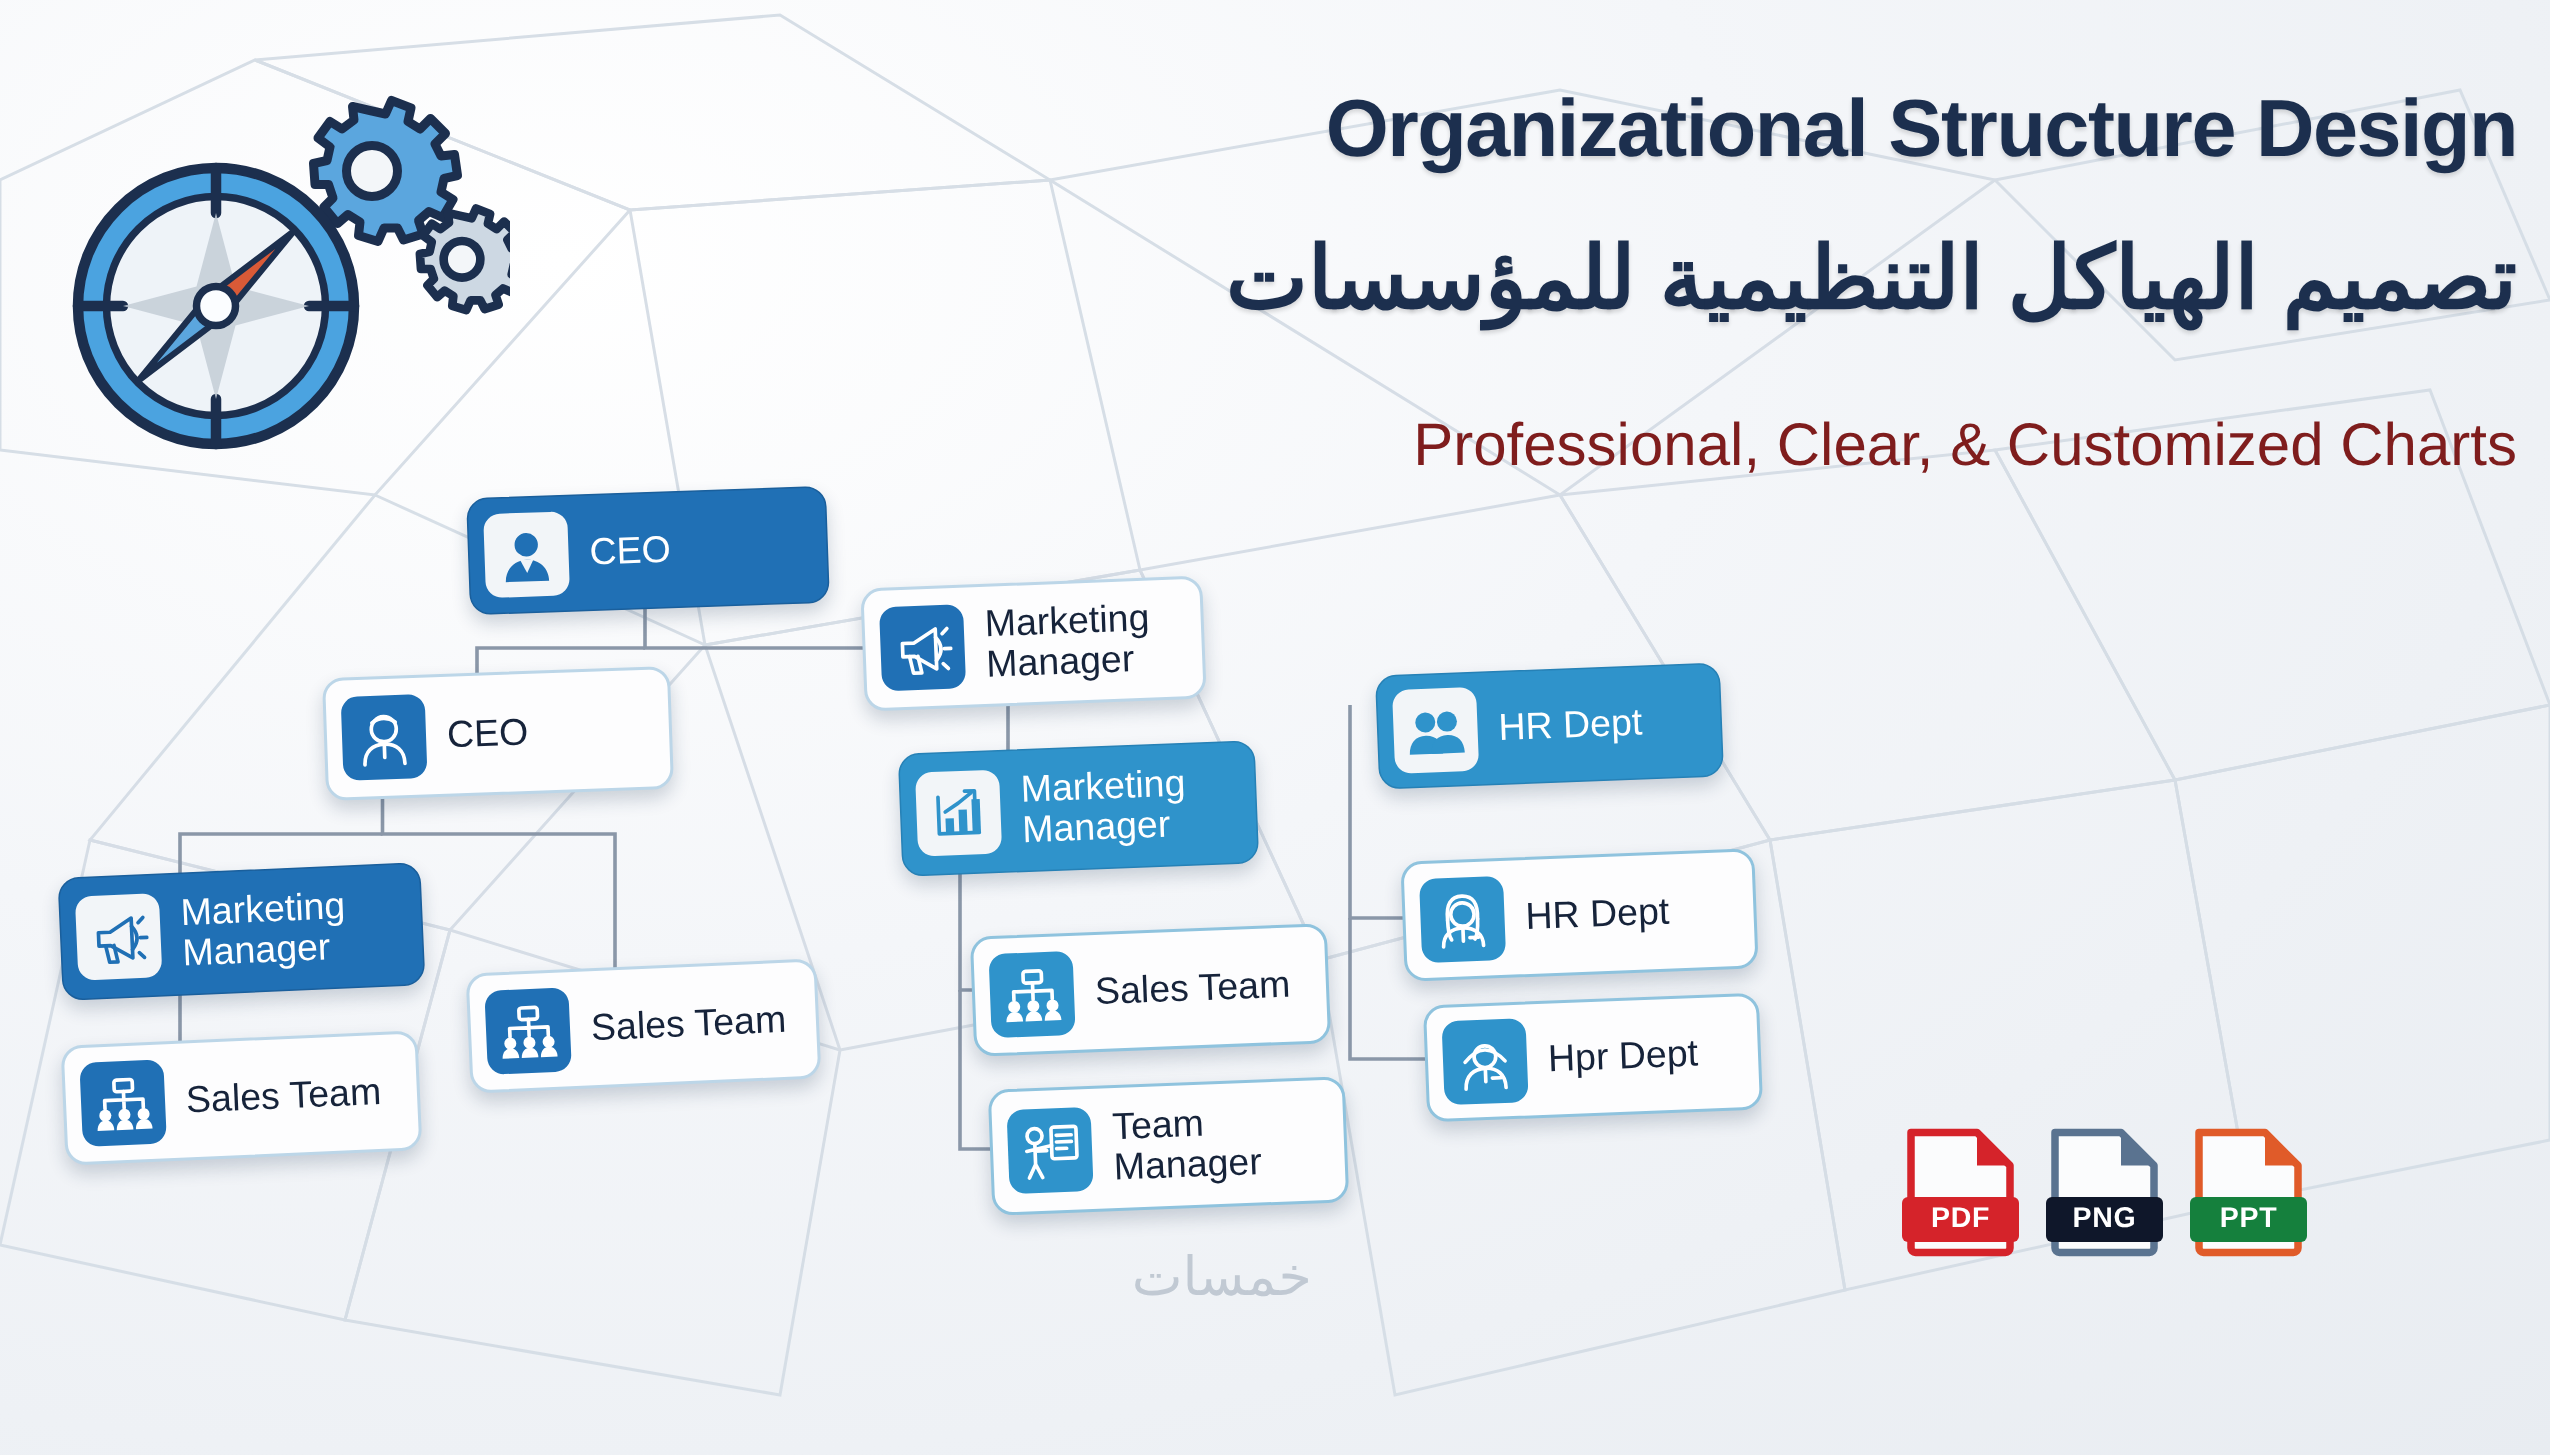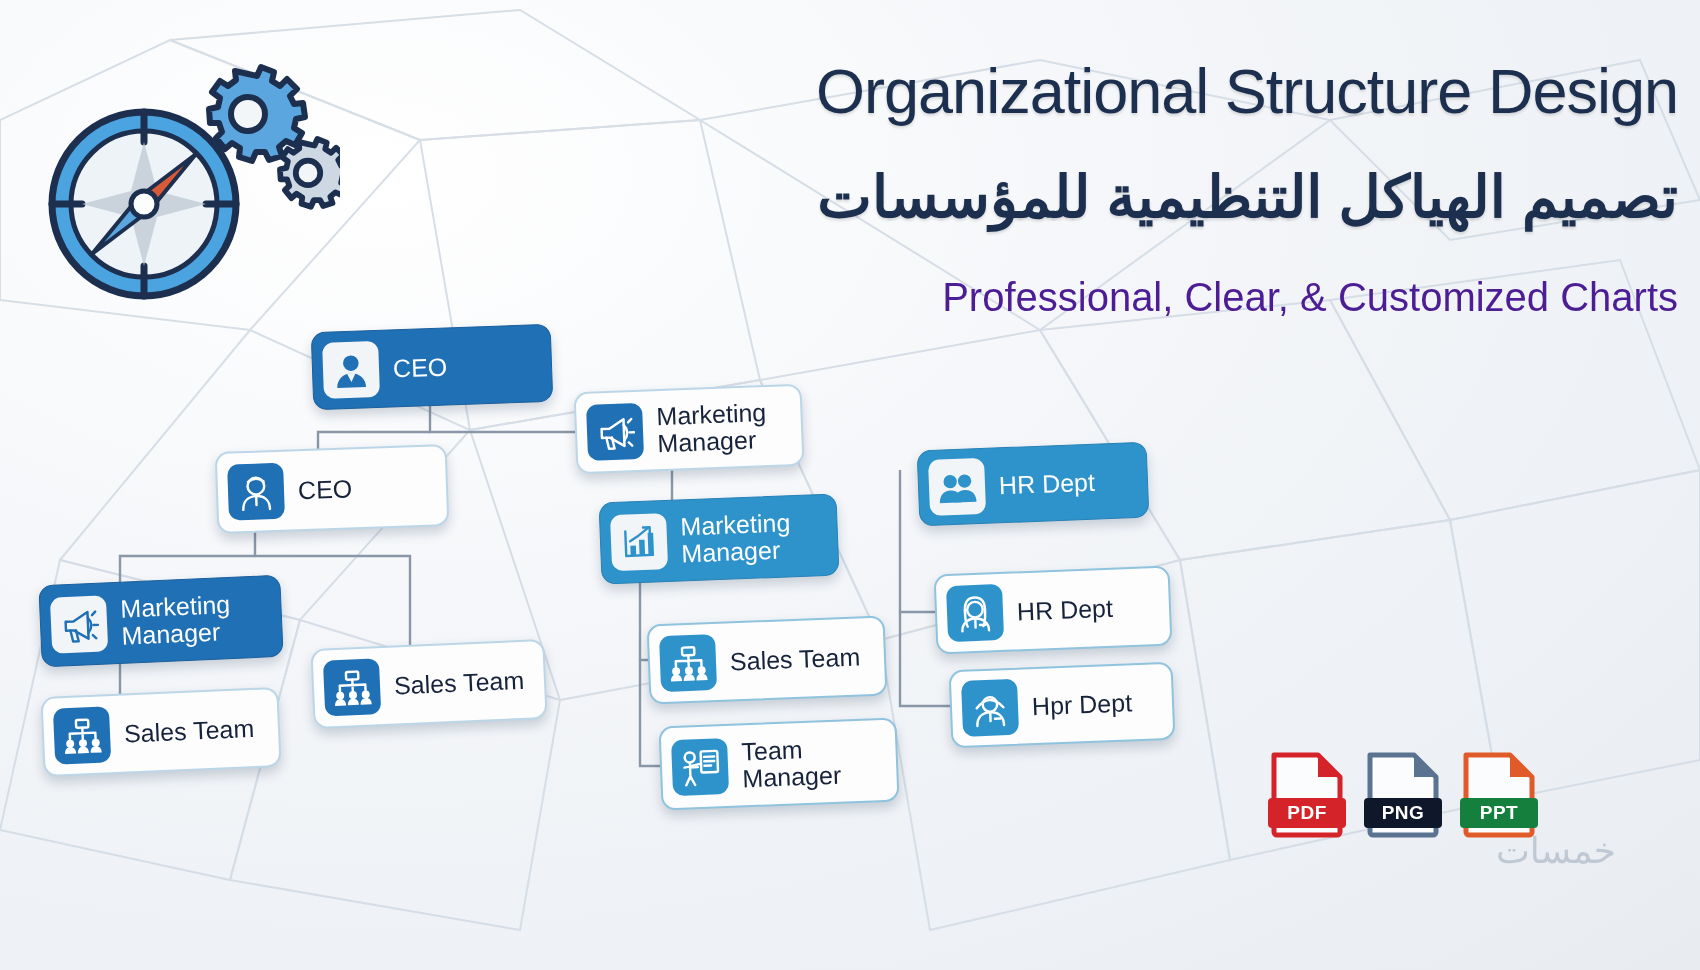--- a/index.html
+++ b/index.html
@@ -14,36 +14,35 @@
   
   #bg-net { position:absolute; inset:0; width:1700px; height:970px; z-index:0; }
 
   
   .header { position:absolute; left:0; top:0; width:1700px; height:350px; z-index:3; }
 
   .logo { position:absolute; left:40px; top:52px; width:300px; height:250px; }
 
   .title {
     position:absolute; right:22px; top:58px;
-    font-size:63px; font-weight:normal; letter-spacing:-1px;
+    font-size:54px; font-weight:bold; letter-spacing:-1px;
     color:#1c2f4e; text-align:right; line-height:1.05;
     text-shadow:0 2px 3px rgba(0,0,0,.14);
     white-space:nowrap;
   }
   .title-ar {
     position:absolute; right:22px; top:150px;
     font-size:58px; font-weight:bold;
     color:#1c2f4e; text-align:right; direction:rtl; line-height:1.25;
     text-shadow:0 2px 3px rgba(0,0,0,.14);
     white-space:nowrap;
-    margin-top:11px;
   }
   .subtitle {
     position:absolute; right:22px; top:275px;
-    font-size:40px; color:#4c1d95; text-align:right;
+    font-size:40px; color:#7f1d1d; text-align:right;
     white-space:nowrap;
   }
 
   
   #chart-layer { position:absolute; inset:0; width:1700px; height:970px; z-index:2; }
 
   .node {
     position:absolute;
     display:flex; align-items:center;
     border-radius:14px;
@@ -82,21 +81,21 @@
   .badge { position:relative; width:78px; height:86px; }
   .badge .tag {
     position:absolute; left:0; bottom:10px; width:78px; height:30px;
     display:flex; align-items:center; justify-content:center;
     border-radius:4px;
     color:#fff; font-size:19px; font-weight:bold; letter-spacing:.5px;
   }
 
   .watermark {
     position:absolute; left:0; top:830px; width:1616px;
-    z-index:5;
+    text-align:center; z-index:5;
     font-size:36px; color:#b9c3ce; direction:rtl; opacity:.85;padding-left:13px;
   }
 </style>
 </head>
 <body>
 
 <svg id="bg-net" viewBox="0 0 1700 970" preserveAspectRatio="none">
   <g stroke="#d3dbe4" stroke-width="2" fill="none" opacity="0.9">
     <path d="M0,120 L170,40 L420,140 L250,330 L0,300 Z"></path>
     <path d="M170,40 L520,10 L700,120 L420,140 Z"></path>

